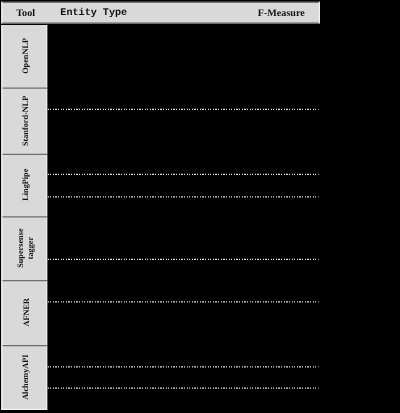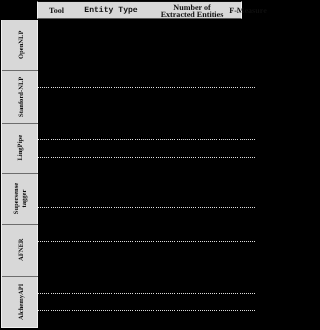--- a/index.html
+++ b/index.html
@@ -4,23 +4,23 @@
 <title>Tool comparison table</title>
 <style>
   html,body{margin:0;padding:0;width:258px;height:330px;background:#000;overflow:hidden;}
   body{font-family:"Liberation Serif",serif;-webkit-font-smoothing:antialiased;
        text-rendering:geometricPrecision;}
 
   .table{position:absolute;left:0;top:0;width:258px;height:330px;background:#000;
          opacity:0.999;filter:grayscale(1);}
 
   
-  .header{position:absolute;left:1px;top:1px;width:205px;height:18px;background:#d9d9d9;
+  .header{position:absolute;left:1px;top:1px;width:255px;height:18px;background:#d9d9d9;
           border-top:1px solid #111;border-bottom:1px solid #5a5a5a;border-right:1px solid #f2f2f2;border-left:1px solid #f2f2f2;
-          box-sizing:border-box;margin-left:36px;}
+          box-sizing:border-box;}
   .hcell{-webkit-font-smoothing:antialiased;position:absolute;height:16px;width:120px;
          display:flex;flex-direction:column;align-items:center;justify-content:center;
          text-align:center;font-weight:bold;font-size:8.1px;color:#111;line-height:6.6px;}
 
   
   .leftcol{position:absolute;left:1px;top:20px;width:37px;height:308px;background:#d9d9d9;
            border-right:1px solid #f2f2f2;border-bottom:1px solid #f2f2f2;border-left:1px solid #f2f2f2;box-sizing:border-box;}
   .lrow{position:absolute;left:0;width:36px;display:flex;align-items:center;justify-content:center;}
   .lrow .rot{-webkit-font-smoothing:antialiased;
              transform:rotate(-90deg) translateY(1.2px);white-space:nowrap;
@@ -36,25 +36,21 @@
 <body>
 
 <div class="table">
   <div class="header" id="header">
       <div class="hcell" style="left: -41.5px; top: 1.5px;">
         <div>Tool</div>
       </div>
       <div class="hcell" style="left: 13px; top: 1.5px; font-family: Liberation Mono, monospace;">
         <div>Entity Type</div>
       </div>
-      <div class="hcell" style="left: 94px; top: 2px;">
-        <div>Number of</div>
-        <div>Extracted Entities</div>
-      </div>
-      <div class="hcell" style="left: 150px; top: 1px; justify-content: center;">
+      <div class="hcell" style="left: 163px; top: 1px; justify-content: center;">
         <div>F-Measure</div>
       </div>
     </div>
   <div class="leftcol" id="leftcol">
       <div class="lrow" style="top: 0px; height: 50px;">
         <div class="rot">
           <div>OpenNLP</div>
         </div>
       </div>
       <div class="hsep" style="top: 50px;"></div>

